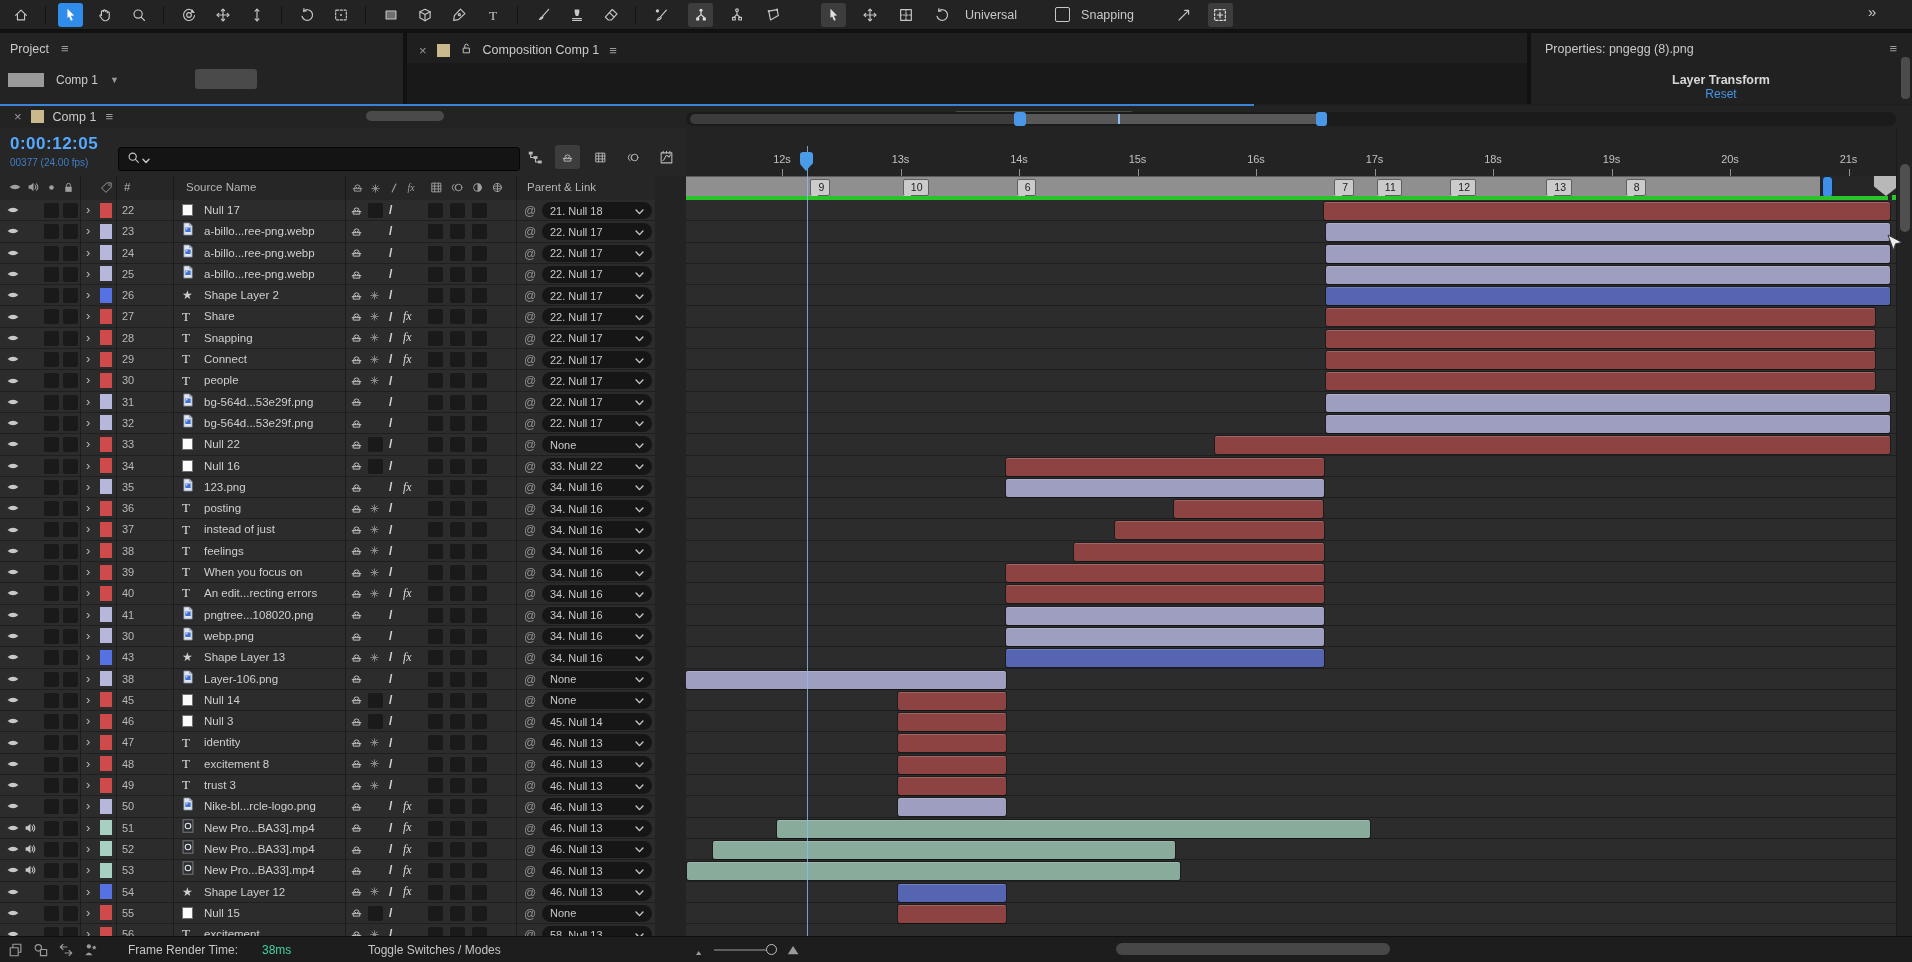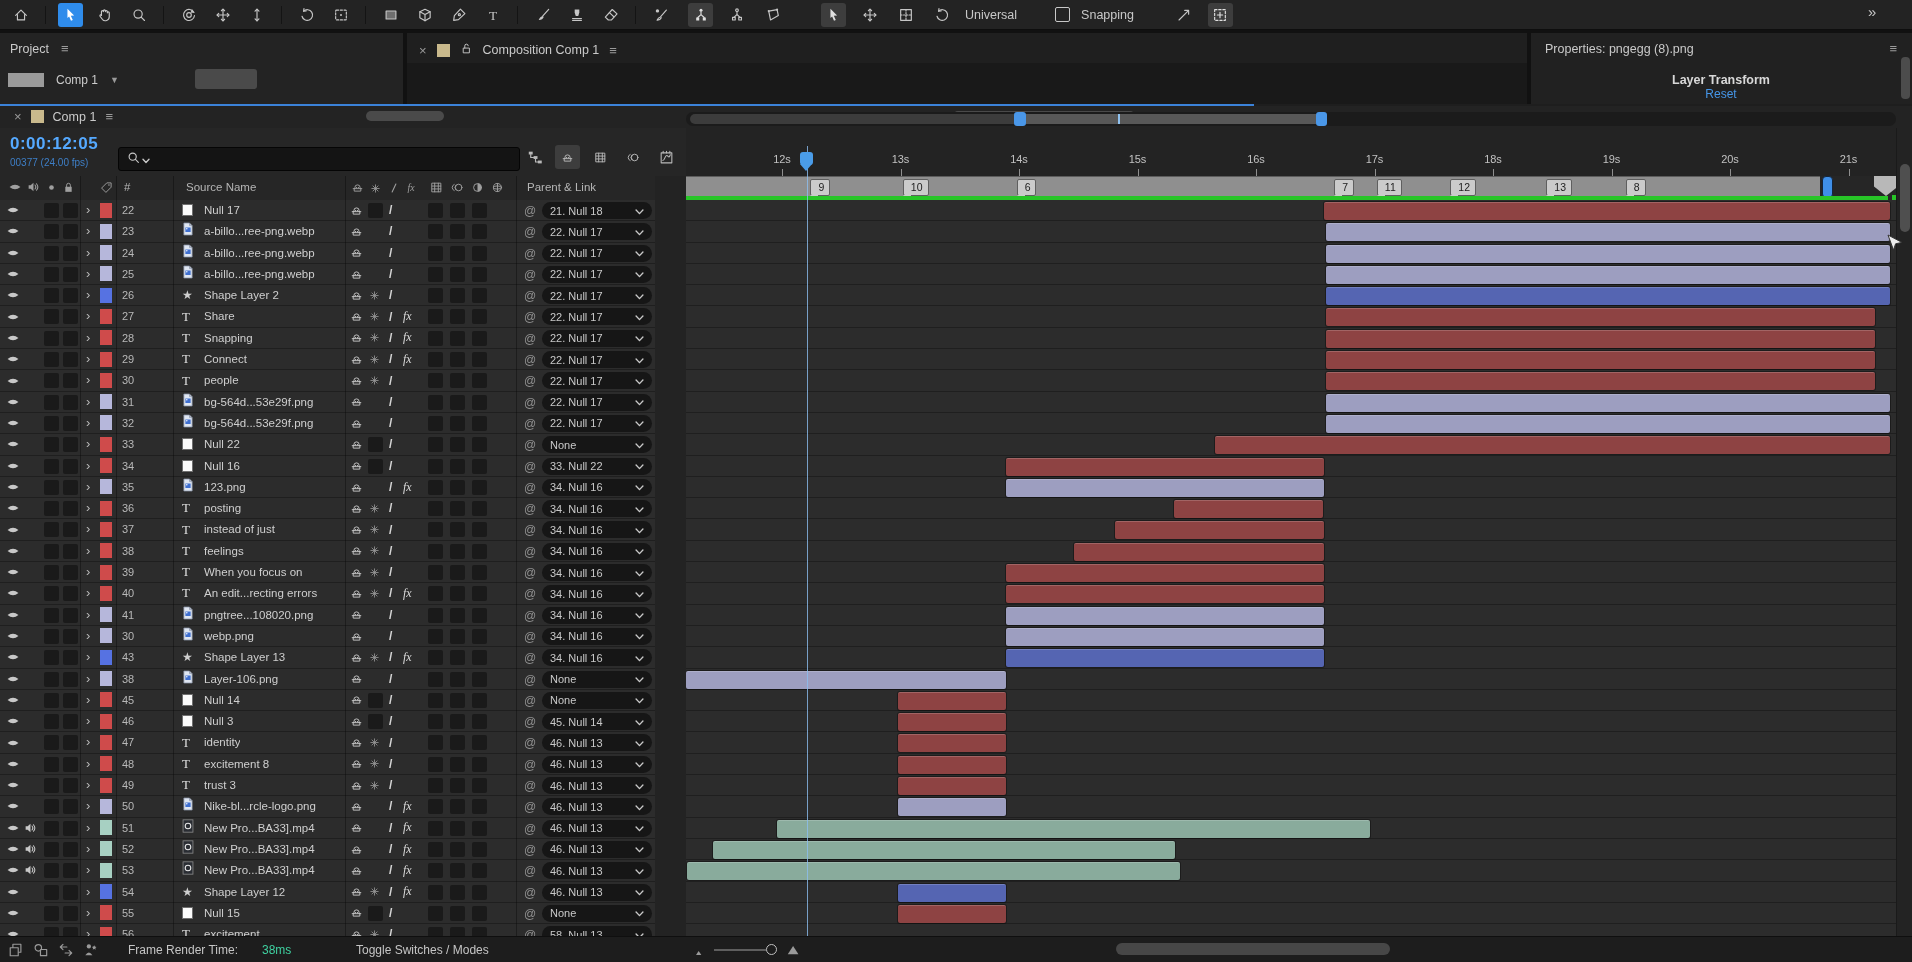--- a/index.html
+++ b/index.html
@@ -2003,21 +2003,21 @@
             <path d="M5.6 2.6 L2.6 5.6 L5.6 8.6 M2.6 5.6 H10"></path>
             <path d="M12.4 9.4 L15.4 12.4 L12.4 15.4 M15.4 12.4 H8"></path>
           </svg></span>
       <span class="fic" style="left:83px"><svg width="16" height="16" viewBox="0 0 18 18" fill="none" stroke="currentColor" stroke-width="1.3" stroke-linecap="round" stroke-linejoin="round">
             <circle cx="6.6" cy="5" r="2.4" fill="currentColor" stroke="none"></circle>
             <path d="M2.6 15 q4 -6.4 8 0 Z" fill="currentColor" stroke="none"></path>
             <path d="M12.6 3.6 l.8 1.6 1.8 .3 -1.3 1.3 .3 1.8 -1.6 -.9 -1.6 .9 .3 -1.8 -1.3 -1.3 1.8 -.3 Z" fill="currentColor" stroke="none"></path>
           </svg></span>
       <span class="ftext" style="left:128px">Frame Render Time:</span>
       <span class="ftext" id="frt-val" style="left: 262px; color: rgb(63, 209, 160);">38ms</span>
-      <span class="ftext" style="left:356px">Toggle Switches / Modes</span>
+      <span class="ftext" style="left:368px">Toggle Switches / Modes</span>
       <span class="fic" style="left:694px;top:7px"><svg width="12" height="12" viewBox="0 0 18 18" fill="none" stroke="currentColor" stroke-width="1.3" stroke-linecap="round" stroke-linejoin="round">
             <path d="M3 13.5 L7 7.5 L11 13.5 Z" fill="currentColor" stroke="none"></path>
           </svg></span>
       <div id="zoom-slider-line"></div>
       <div id="zoom-knob"></div>
       <span class="fic" style="left:786px;top:4px"><svg width="16" height="16" viewBox="0 0 18 18" fill="none" stroke="currentColor" stroke-width="1.3" stroke-linecap="round" stroke-linejoin="round">
             <path d="M2 15 L8 5.5 L14 15 Z" fill="currentColor" stroke="none"></path>
           </svg></span>
       <div id="hthumb"></div>
     </div>

